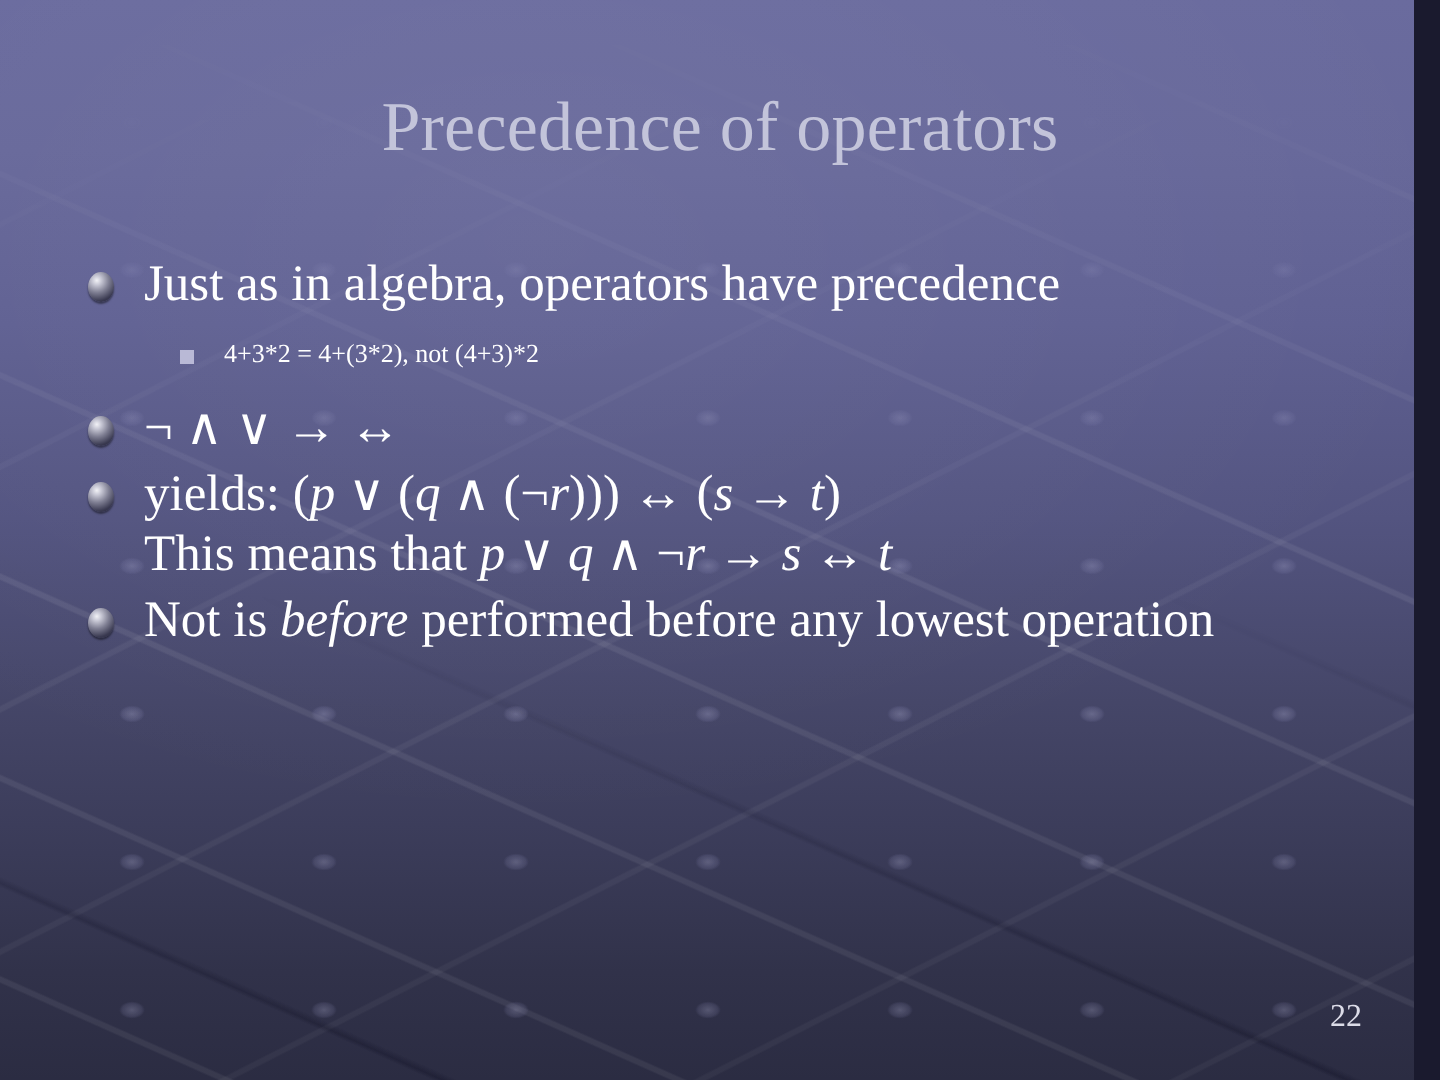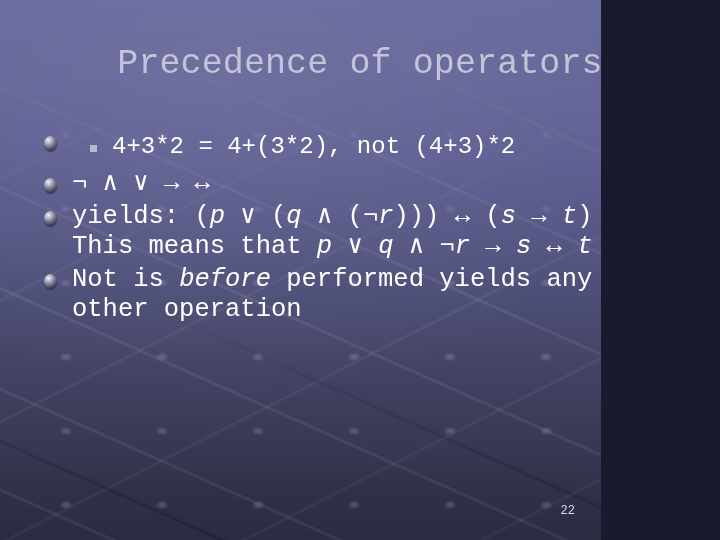--- a/index.html
+++ b/index.html
@@ -3,24 +3,24 @@
 <meta charset="utf-8">
 <style>
   html, body {
     margin: 0;
     padding: 0;
     background: #1a1a2e;
   }
 
   #slide {
     position: relative;
-    width: 601px;
+    width: 707px;
     height: 540px;
     overflow: hidden;
-    font-family: Liberation Mono, monospace;
+    font-family: Liberation Serif, serif;
     background: linear-gradient(to bottom,
         #6a6b9e 0%,
         #67689a 14%,
         #5f6092 30%,
         #535480 48%,
         #454668 65%,
         #3a3b58 79%,
         #31324a 90%,
         #2b2c42 100%);
   }
@@ -124,21 +124,21 @@
     box-shadow: 0 1px 1px rgba(0,0,0,0.45);
   }
 
   .justify { text-align: justify; }
   .justify > span { display: inline; }
 
   .lvl2 {
     position: relative;
     padding-left: 72px;
     color: #ffffff;
-    font-size: 24px;
+    font-size: 13px;
     line-height: 26px;
     margin: 7px 0 9px 0;
   }
 
   .lvl2 .sq {
     position: absolute;
     left: 50px;
     top: 11px;
     width: 7px;
     height: 7px;
@@ -146,40 +146,41 @@
   }
 
   .blk { display: block; }
   i { font-style: italic; }
 
   #pagenum {
     position: absolute;
     right: 26px;
     bottom: 22px;
     color: #dcdce8;
-    font-size: 12px;
+    font-size: 16px;
   }
 </style>
 </head>
 <body>
 
 <div id="slide">
 
   <div class="tex tex-lines-a"></div>
   <div class="tex tex-lines-b"></div>
   <div class="tex tex-dark"></div>
   <div class="tex tex-nodes"></div>
   <div class="tex tex-vign"></div>
 
   <div id="title">Precedence of operators</div>
 
   <div id="body">
 
     <div class="lvl1 justify">
       <span class="ball"></span>
+      <span>Just as in algebra, operators have precedence</span>
     </div>
 
     <div class="lvl2">
       <span class="sq"></span>
       <span>4+3*2 = 4+(3*2), not (4+3)*2</span>
     </div>
 
     <div class="lvl1">
       <span class="ball"></span>
       <span class="blk">¬ ∧ ∨ → ↔</span>
@@ -187,19 +188,19 @@
 
 
     <div class="lvl1">
       <span class="ball"></span>
       <span class="blk"><span>yields: (</span><i>p</i><span> ∨ (</span><i>q</i><span> ∧ (¬</span><i>r</i><span>))) ↔ (</span><i>s</i><span> → </span><i>t</i><span>)</span></span>
       <span class="blk"><span>This means that </span><i>p</i><span> ∨ </span><i>q</i><span> ∧ ¬</span><i>r</i><span> → </span><i>s</i><span> ↔ </span><i>t</i></span>
     </div>
 
     <div class="lvl1">
       <span class="ball"></span>
-      <span><span>Not is </span><i>before</i><span> performed yields any other operation</span></span>
+      <span><span>Not is </span><i>before</i><span> performed before any lowest operation</span></span>
     </div>
 
   </div>
 
   <div id="pagenum">22</div>
 </div>
 
 </body></html>

